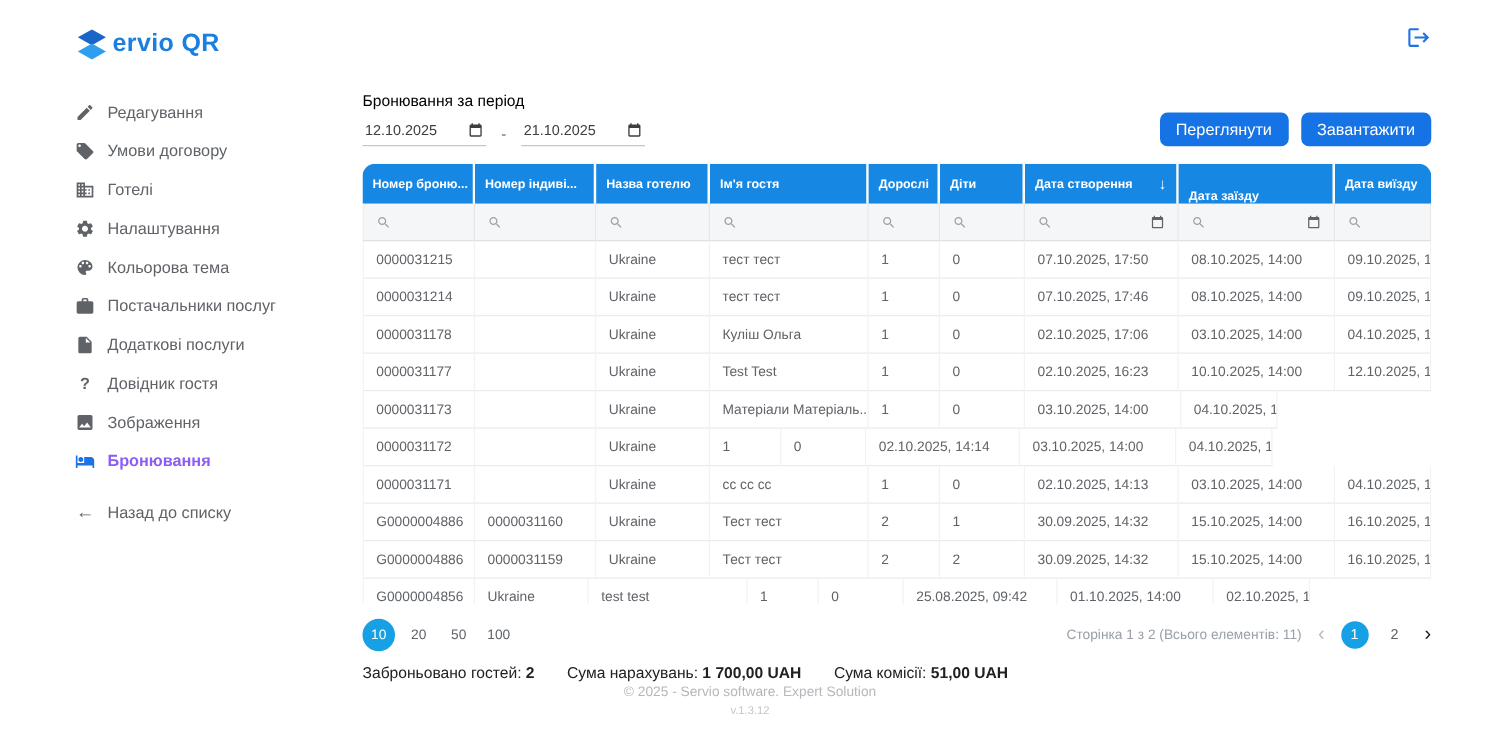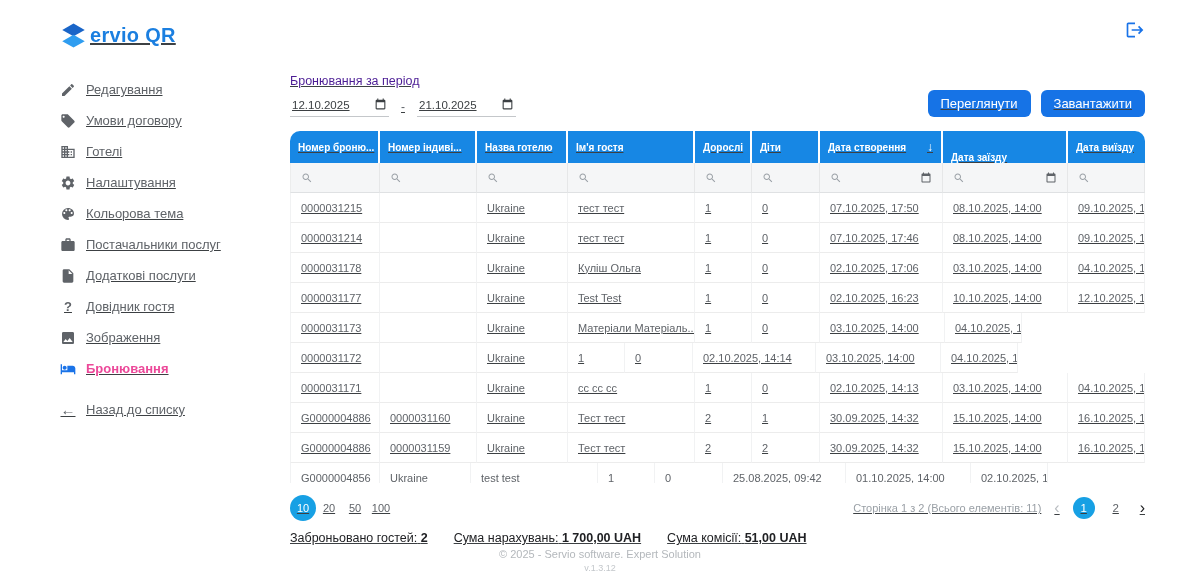--- a/index.html
+++ b/index.html
@@ -1,41 +1,41 @@
 <!DOCTYPE html>
 <html><head>
 <meta charset="utf-8">
 <style>
   html,body{margin:0;padding:0;}
   body{width:1200px;height:585px;overflow:hidden;background:#fff;
        font-family:"Liberation Sans",sans-serif;color:#3c4043;}
-  .app{position:relative;display:flex;width:1112px;height:585px;background:#fff;text-decoration:underline;}
+  .app{position:relative;display:flex;width:1112px;height:585px;background:#fff;}
 
   
   .sidebar{width:290px;flex-shrink:0;box-sizing:border-box;padding:20px 0 0 60px;}
   .logo{display:flex;align-items:center;gap:3px;height:30px;margin-bottom:24px;}
   .logo-mark{width:27px;height:27px;}
   .logo-text{font-size:20px;font-weight:700;color:#1b7fe0;letter-spacing:.3px;}
   .menu-item{display:flex;align-items:center;gap:10px;height:31px;cursor:pointer;color:#5f6368;}
   .menu-item .mi{width:16px;height:16px;fill:#5f6368;flex-shrink:0;}
   .menu-item .label{font-size:13px;white-space:nowrap;}
-  .menu-item.active{color:#ec4899;}
+  .menu-item.active{color:#8b5cf6;}
   .menu-item.active .label{font-weight:700;}
   .menu-item.active .mi{fill:#1a73e8;}
   .qmark{width:16px;text-align:center;font-weight:700;font-size:13px;line-height:16px;color:#5f6368;flex-shrink:0;}
   .back-item{margin-top:10px;}
   .back-ic{width:16px;text-align:center;font-size:15px;color:#5f6368;flex-shrink:0;}
 
   
   .main{flex:1;position:relative;box-sizing:border-box;padding-right:55px;}
   .logout-btn{position:absolute;top:20px;right:55px;background:none;border:none;padding:0;cursor:pointer;}
   .logout-btn svg{width:20px;height:20px;fill:#1a73e8;}
 
   .filter-bar{display:flex;justify-content:space-between;align-items:flex-end;margin-top:74px;}
-  .filter-title{font-size:12.5px;color:#4c1d95;margin-bottom:8px;}
+  .filter-title{font-size:12.5px;color:#000000;margin-bottom:8px;}
   .dates{display:flex;align-items:center;gap:12px;}
   .date-field{display:flex;align-items:center;justify-content:space-between;width:95px;
               border-bottom:1px solid #c4c7ca;padding:2px 2px 5px 2px;cursor:pointer;}
   .date-value{font-size:11.5px;color:#3c4043;}
   .date-field svg{width:13px;height:13px;fill:#3c4043;}
   .date-sep{font-size:12px;color:#5f6368;}
   .action-buttons{display:flex;gap:10px;}
   .btn{background:#1673e6;color:#fff;border:none;border-radius:6px;font-size:13px;
        padding:6px 13px;cursor:pointer;font-family:inherit;}
 
@@ -55,21 +55,21 @@
   .tf .search{width:12px;height:12px;fill:#9aa0a6;}
   .tf .cal{width:12px;height:12px;fill:#5f6368;}
   .td{box-sizing:border-box;flex:0 0 auto;height:30px;display:flex;align-items:center;
       padding:0 10px;font-size:11px;color:#5f6368;border-right:1px solid #f1f2f3;
       border-bottom:1px solid #ececec;white-space:nowrap;overflow:hidden;}
   .tdata .td:first-child{border-left:1px solid #f1f2f3;}
   .tdata{cursor:pointer;}
 
   
   .pager-row{width:855px;display:flex;justify-content:space-between;align-items:center;margin-top:12px;}
-  .page-sizes{display:flex;align-items:center;}
+  .page-sizes{display:flex;align-items:center;gap:6px;}
   .size-pill{min-width:26px;height:26px;border-radius:13px;display:flex;align-items:center;
              justify-content:center;font-size:11px;color:#5f6368;cursor:pointer;padding:0 3px;box-sizing:border-box;}
   .size-pill.active{background:#17a0e4;color:#fff;}
   .pager{display:flex;align-items:center;gap:13px;}
   .pager-info{font-size:11px;color:#9aa0a6;}
   .chev{font-size:16px;line-height:1;cursor:pointer;color:#b9bdc1;}
   .chev.next{color:#202124;}
   .page-num{min-width:22px;height:22px;border-radius:50%;display:flex;align-items:center;
             justify-content:center;font-size:11.5px;color:#5f6368;cursor:pointer;}
   .page-num.active{background:#17a0e4;color:#fff;}

